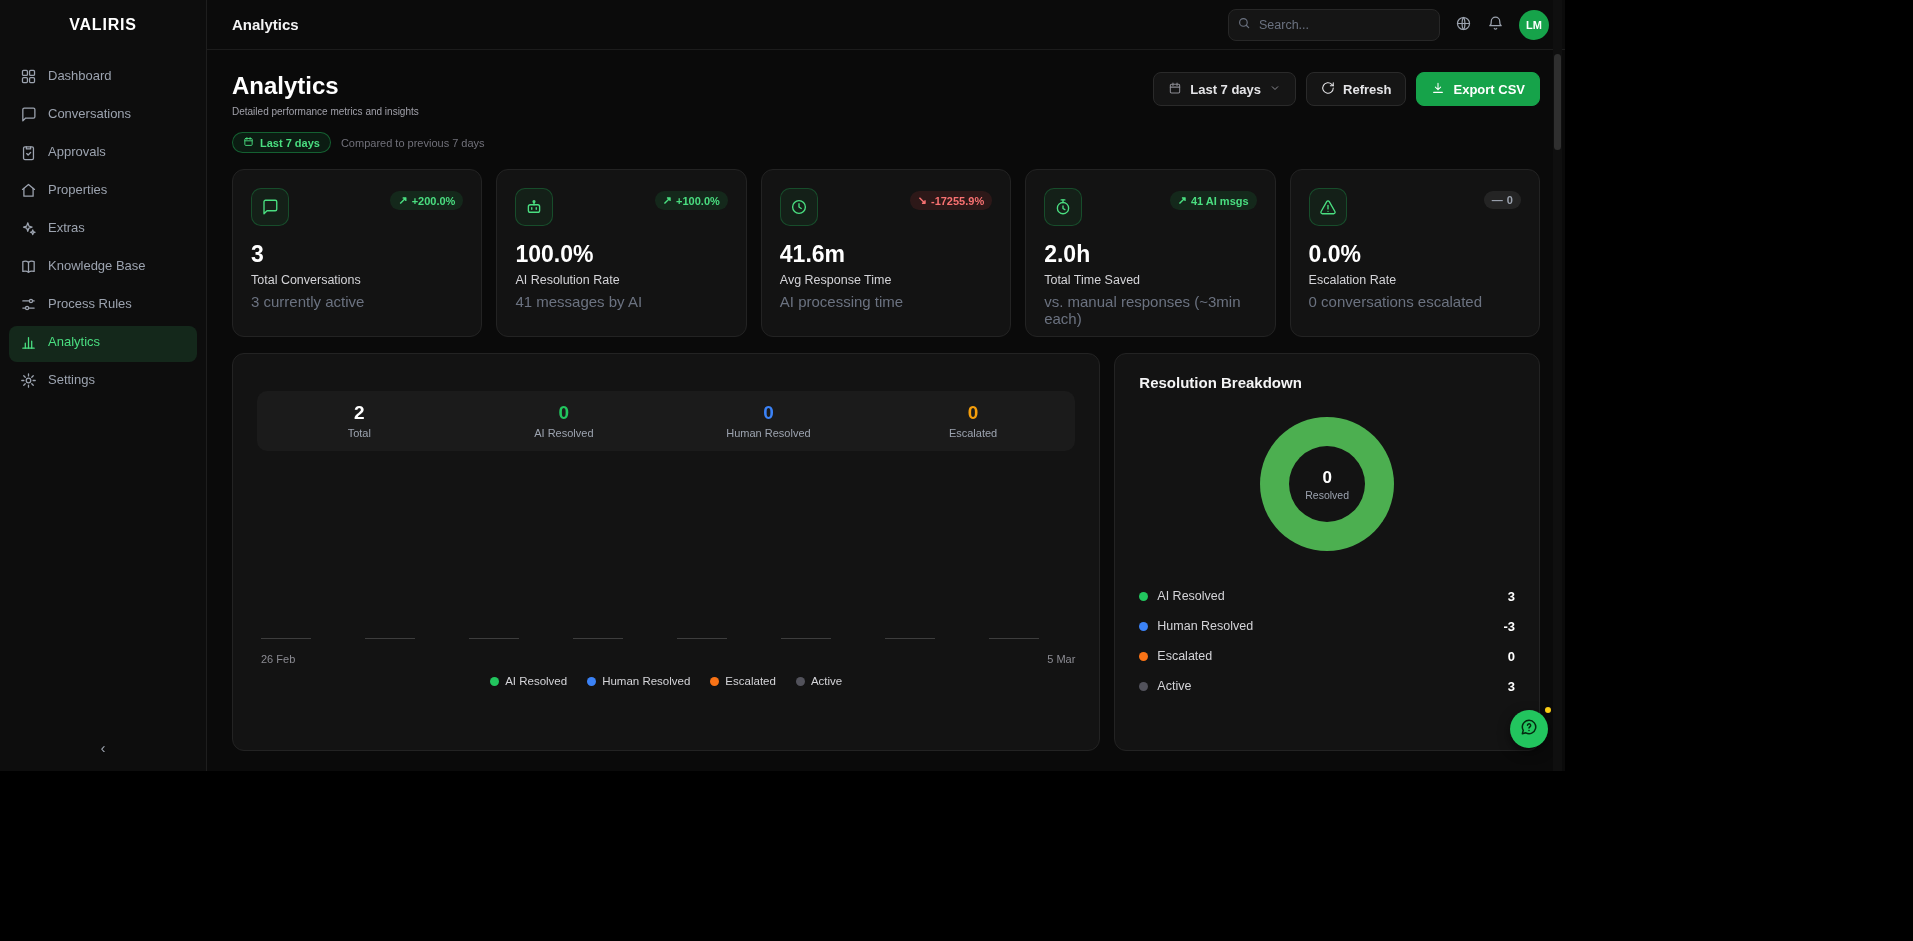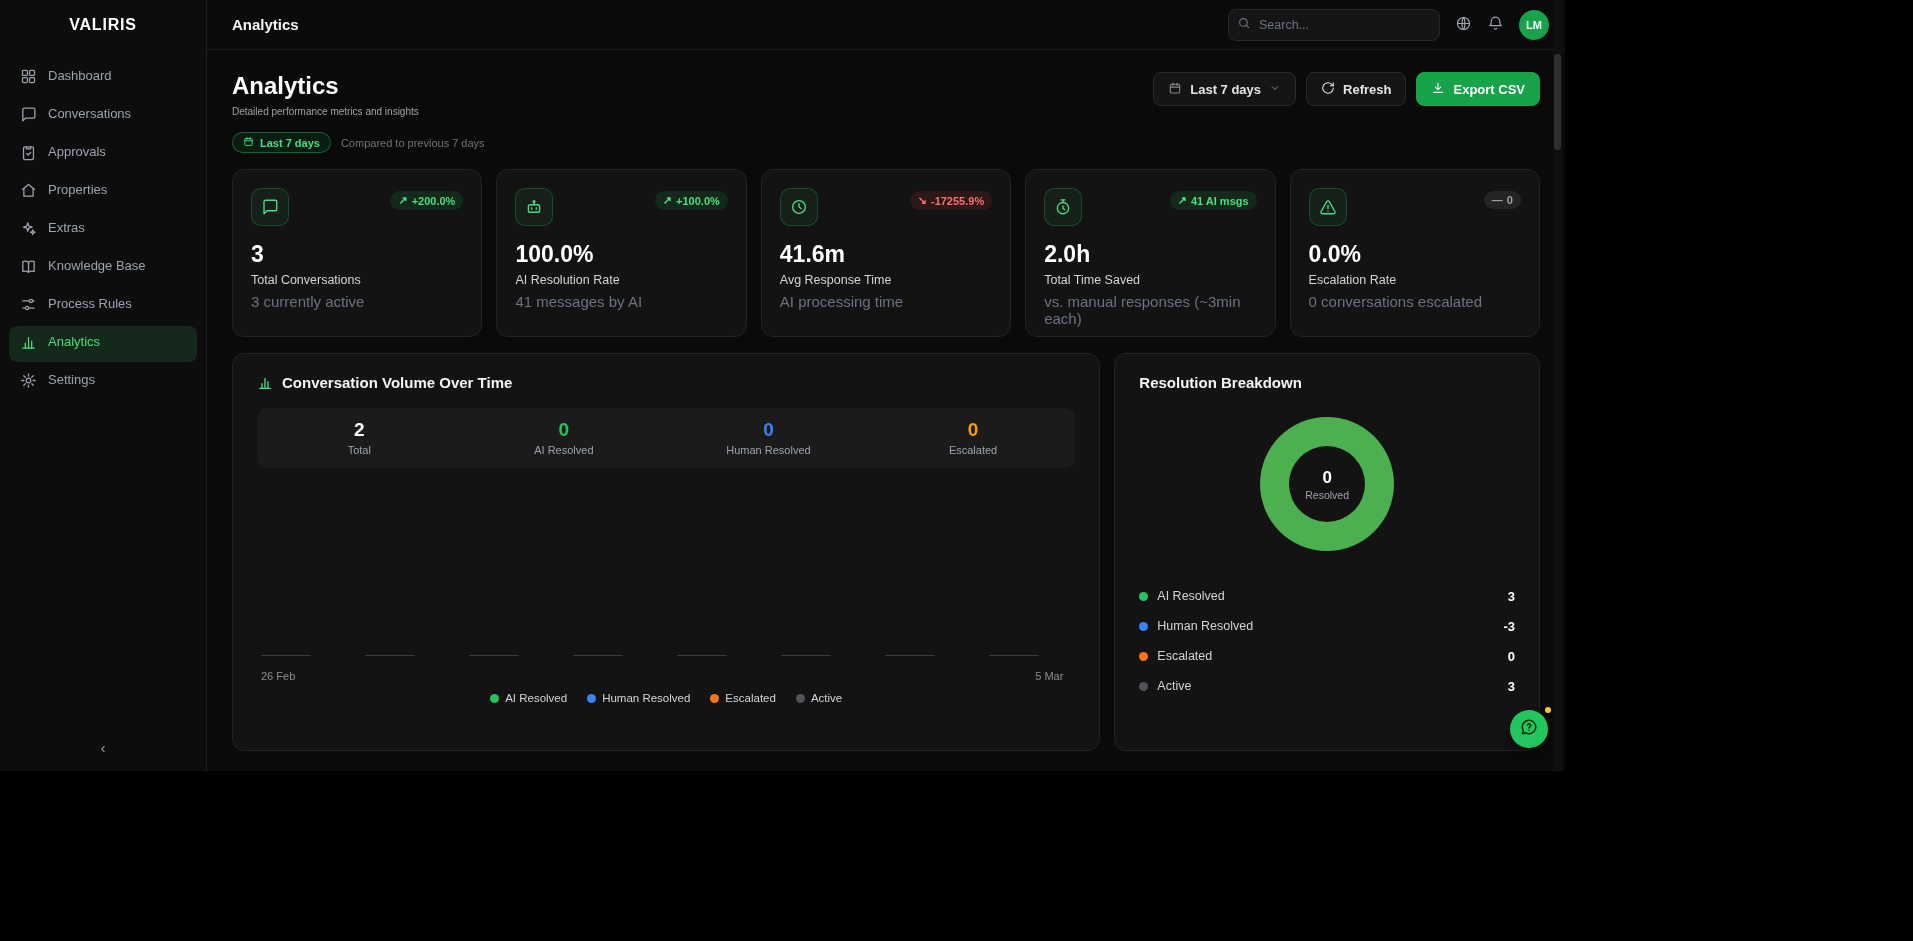--- a/index.html
+++ b/index.html
@@ -62,21 +62,21 @@
   .summary { margin-top:17px; background:#1b1b1b; border-radius:10px; display:grid; grid-template-columns:repeat(4,1fr); padding:11px 0 12px; }
   .sum-col { text-align:center; }
   .sum-value { font-size:19px; font-weight:bold; }
   .c-white { color:#fff; } .c-green { color:#22c55e; } .c-blue { color:#3b82f6; } .c-orange { color:#f59e0b; }
   .sum-label { font-size:11px; color:#9ca3af; margin-top:3px; }
 
   .plot { position:relative; height:218px; }
   .axis-line { position:absolute; left:4px; right:4px; bottom:30px; height:1px;
     background:repeating-linear-gradient(90deg,#3d3d3d 0 50px, transparent 50px 104px); }
   .x-label { position:absolute; bottom:4px; font-size:11px; color:#8b8b92; }
-  .x-label.start { left:4px; } .x-label.end { right:12px; }
+  .x-label.start { left:4px; } .x-label.end { right:0; }
 
   .chart-legend { display:flex; justify-content:center; align-items:center; gap:20px; margin-top:6px; font-size:11.5px; color:#d4d4d8; }
   .legend-item { display:flex; align-items:center; gap:6px; }
   .dot { width:9px; height:9px; border-radius:50%; display:inline-block; }
   .dot.green { background:#22c55e; } .dot.blue { background:#3b82f6; } .dot.orange { background:#f97316; } .dot.gray { background:#52525b; }
 
   
   .donut-wrap { display:flex; justify-content:center; margin-top:26px; }
   .donut { width:134px; height:134px; border-radius:50%; background:#4caf50; display:flex; align-items:center; justify-content:center; }
   .donut-hole { width:76px; height:76px; border-radius:50%; background:#131313; display:flex; flex-direction:column; align-items:center; justify-content:center; }
@@ -342,29 +342,20 @@
           <div class="stat-value">0.0%</div>
           <div class="stat-label">Escalation Rate</div>
           <div class="stat-sub">0 conversations escalated</div>
         </div>
 
       </div>
 
       <div class="charts">
 
         <div class="chart-card">
-          <div class="card-title">
-            <span class="t-icon">
-                <svg width="16" height="16" viewBox="0 0 24 24" fill="none" stroke="currentColor" stroke-width="2" stroke-linecap="round">
-                  <path d="M4 20h16"></path>
-                  <path d="M7.5 20v-7M12 20V5M16.5 20v-10"></path>
-                </svg>
-              </span>
-            <span>Conversation Volume Over Time</span>
-          </div>
 
           <div class="summary">
             <div class="sum-col">
               <div class="sum-value c-white">2</div>
               <div class="sum-label">Total</div>
             </div>
             <div class="sum-col">
               <div class="sum-value c-green">0</div>
               <div class="sum-label">AI Resolved</div>
             </div>

